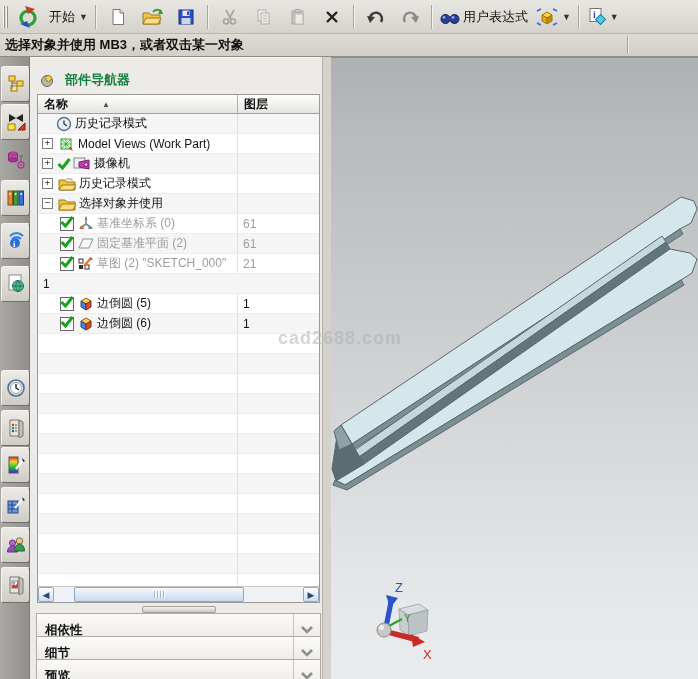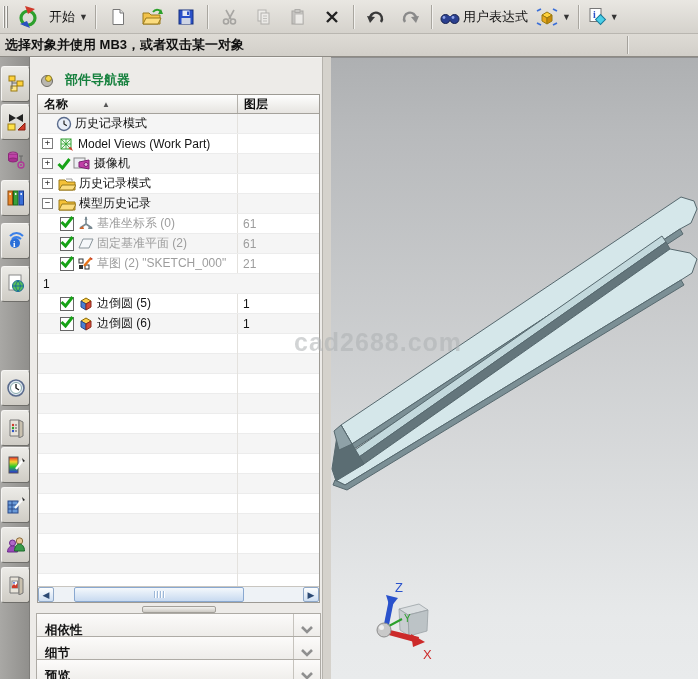--- a/index.html
+++ b/index.html
@@ -73,21 +73,21 @@
   #vsplit .handle{position:absolute;left:105px;top:1px;width:72px;height:5px;background:linear-gradient(#f2f1ee,#cdcac4);
                   border:1px solid #a29f99;border-radius:2px;}
   .cpanel{position:absolute;left:6px;width:285px;height:34px;background:linear-gradient(#fcfbfa,#e8e6e2);
           border:1px solid #aeaba5;box-sizing:border-box;display:flex;align-items:center;}
   .cpanel .pl{font-size:12.5px;font-weight:bold;color:#111;padding-left:8px;flex:1;}
   .cpanel .chev{width:26px;height:100%;border-left:1px solid #c6c3bd;display:flex;align-items:center;justify-content:center;}
   
   #sash{position:absolute;left:322px;top:57px;width:9px;height:622px;background:#d5d2cc;border-left:1px solid #b5b2ac;box-sizing:border-box;}
   #viewport{position:absolute;left:331px;top:57px;width:367px;height:622px;
             background:linear-gradient(#aeb0b2,#b8babc 12%,#e7e9ea 90%,#e9ebec);border-top:1px solid #8e8e8e;box-sizing:border-box;}
-  #watermark{position:absolute;left:294px;top:328px;font-size:25px;font-weight:bold;letter-spacing:1px;
+  #watermark{position:absolute;left:278px;top:328px;font-size:18px;font-weight:bold;letter-spacing:1px;
              color:rgba(173,177,179,0.55);z-index:40;font-family:"Liberation Sans",sans-serif;}
 </style>
 </head>
 <body>
 
 <div id="app">
 
   <div id="toolbar">
     <div class="tb-grip"></div>
   <div class="tb-btn">
@@ -441,21 +441,21 @@
           </div>
           <div class="trow">
             <div class="namec">
               <span class="expander">−</span>
               <span class="ticon" style="display: flex;">
                 <svg width="18" height="14" viewBox="0 0 18 14">
                   <path d="M1 3h6l2 2h8v8H1z" fill="#f5c137" stroke="#9a7a1c"></path>
                   <path d="M1 13l3-6h14l-3 6z" fill="#fbdc7e" stroke="#9a7a1c"></path>
                 </svg>
               </span>
-              <span class="lbl">模型历史记录</span>
+              <span class="lbl">选择对象并使用</span>
             </div>
             <div class="layerc"></div>
           </div>
           <div class="trow">
             <div class="namec">
               <span class="cbx">
                 <svg width="14" height="13" viewBox="0 0 14 13">
                   <path d="M1.5 7l4 4 7-9" stroke="#17a317" stroke-width="3" fill="none"></path>
                 </svg>
               </span>

